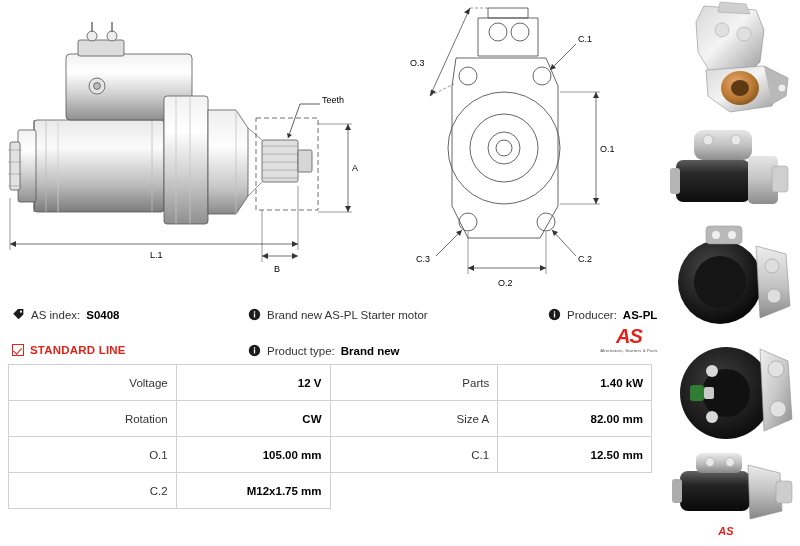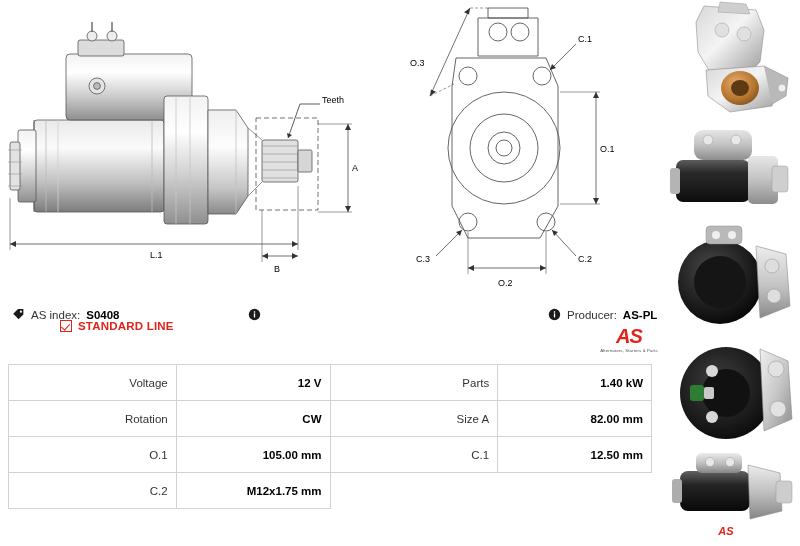--- a/index.html
+++ b/index.html
@@ -62,21 +62,21 @@
     position: absolute;
     display: flex;
     align-items: center;
     gap: 6px;
     white-space: nowrap;
   }
   .info-col1 { left: 12px; }
   .info-col2 { left: 248px; }
   .info-col3 { left: 548px; }
   .info-r1 { top: 8px; }
-  .info-r2 { top: 20px; margin-left: 48px; }
+  .info-r2 { top: 44px; }
 
   .ico {
     display: inline-block;
     width: 13px; height: 13px;
     flex: 0 0 13px;
   }
   .ico svg { display: block; }
 
   .lbl-muted { color: #333; }
   .val-bold { font-weight: bold; color: #000; }
@@ -342,22 +342,34 @@
     </div>
 
     <div class="info-row info-col2 info-r1">
       <span class="ico">
         <svg viewBox="0 0 16 16" width="13" height="13">
           <circle cx="8" cy="8" r="7" fill="#1b1b1b"></circle>
           <rect x="7.2" y="6.6" width="1.6" height="5" fill="#fff"></rect>
           <rect x="7.2" y="4" width="1.6" height="1.8" fill="#fff"></rect>
         </svg>
       </span>
-    </div>
-
+      <span class="lbl-muted">Brand new AS-PL Starter motor</span>
+    </div>
+
+    <div class="info-row info-col2 info-r2">
+      <span class="ico">
+        <svg viewBox="0 0 16 16" width="13" height="13">
+          <circle cx="8" cy="8" r="7" fill="#1b1b1b"></circle>
+          <rect x="7.2" y="6.6" width="1.6" height="5" fill="#fff"></rect>
+          <rect x="7.2" y="4" width="1.6" height="1.8" fill="#fff"></rect>
+        </svg>
+      </span>
+      <span class="lbl-muted">Product type:</span>
+      <span class="val-bold">Brand new</span>
+    </div>
 
     <div class="info-row info-col3 info-r1">
       <span class="ico">
         <svg viewBox="0 0 16 16" width="13" height="13">
           <circle cx="8" cy="8" r="7" fill="#1b1b1b"></circle>
           <rect x="7.2" y="6.6" width="1.6" height="5" fill="#fff"></rect>
           <rect x="7.2" y="4" width="1.6" height="1.8" fill="#fff"></rect>
         </svg>
       </span>
       <span class="lbl-muted">Producer:</span>

